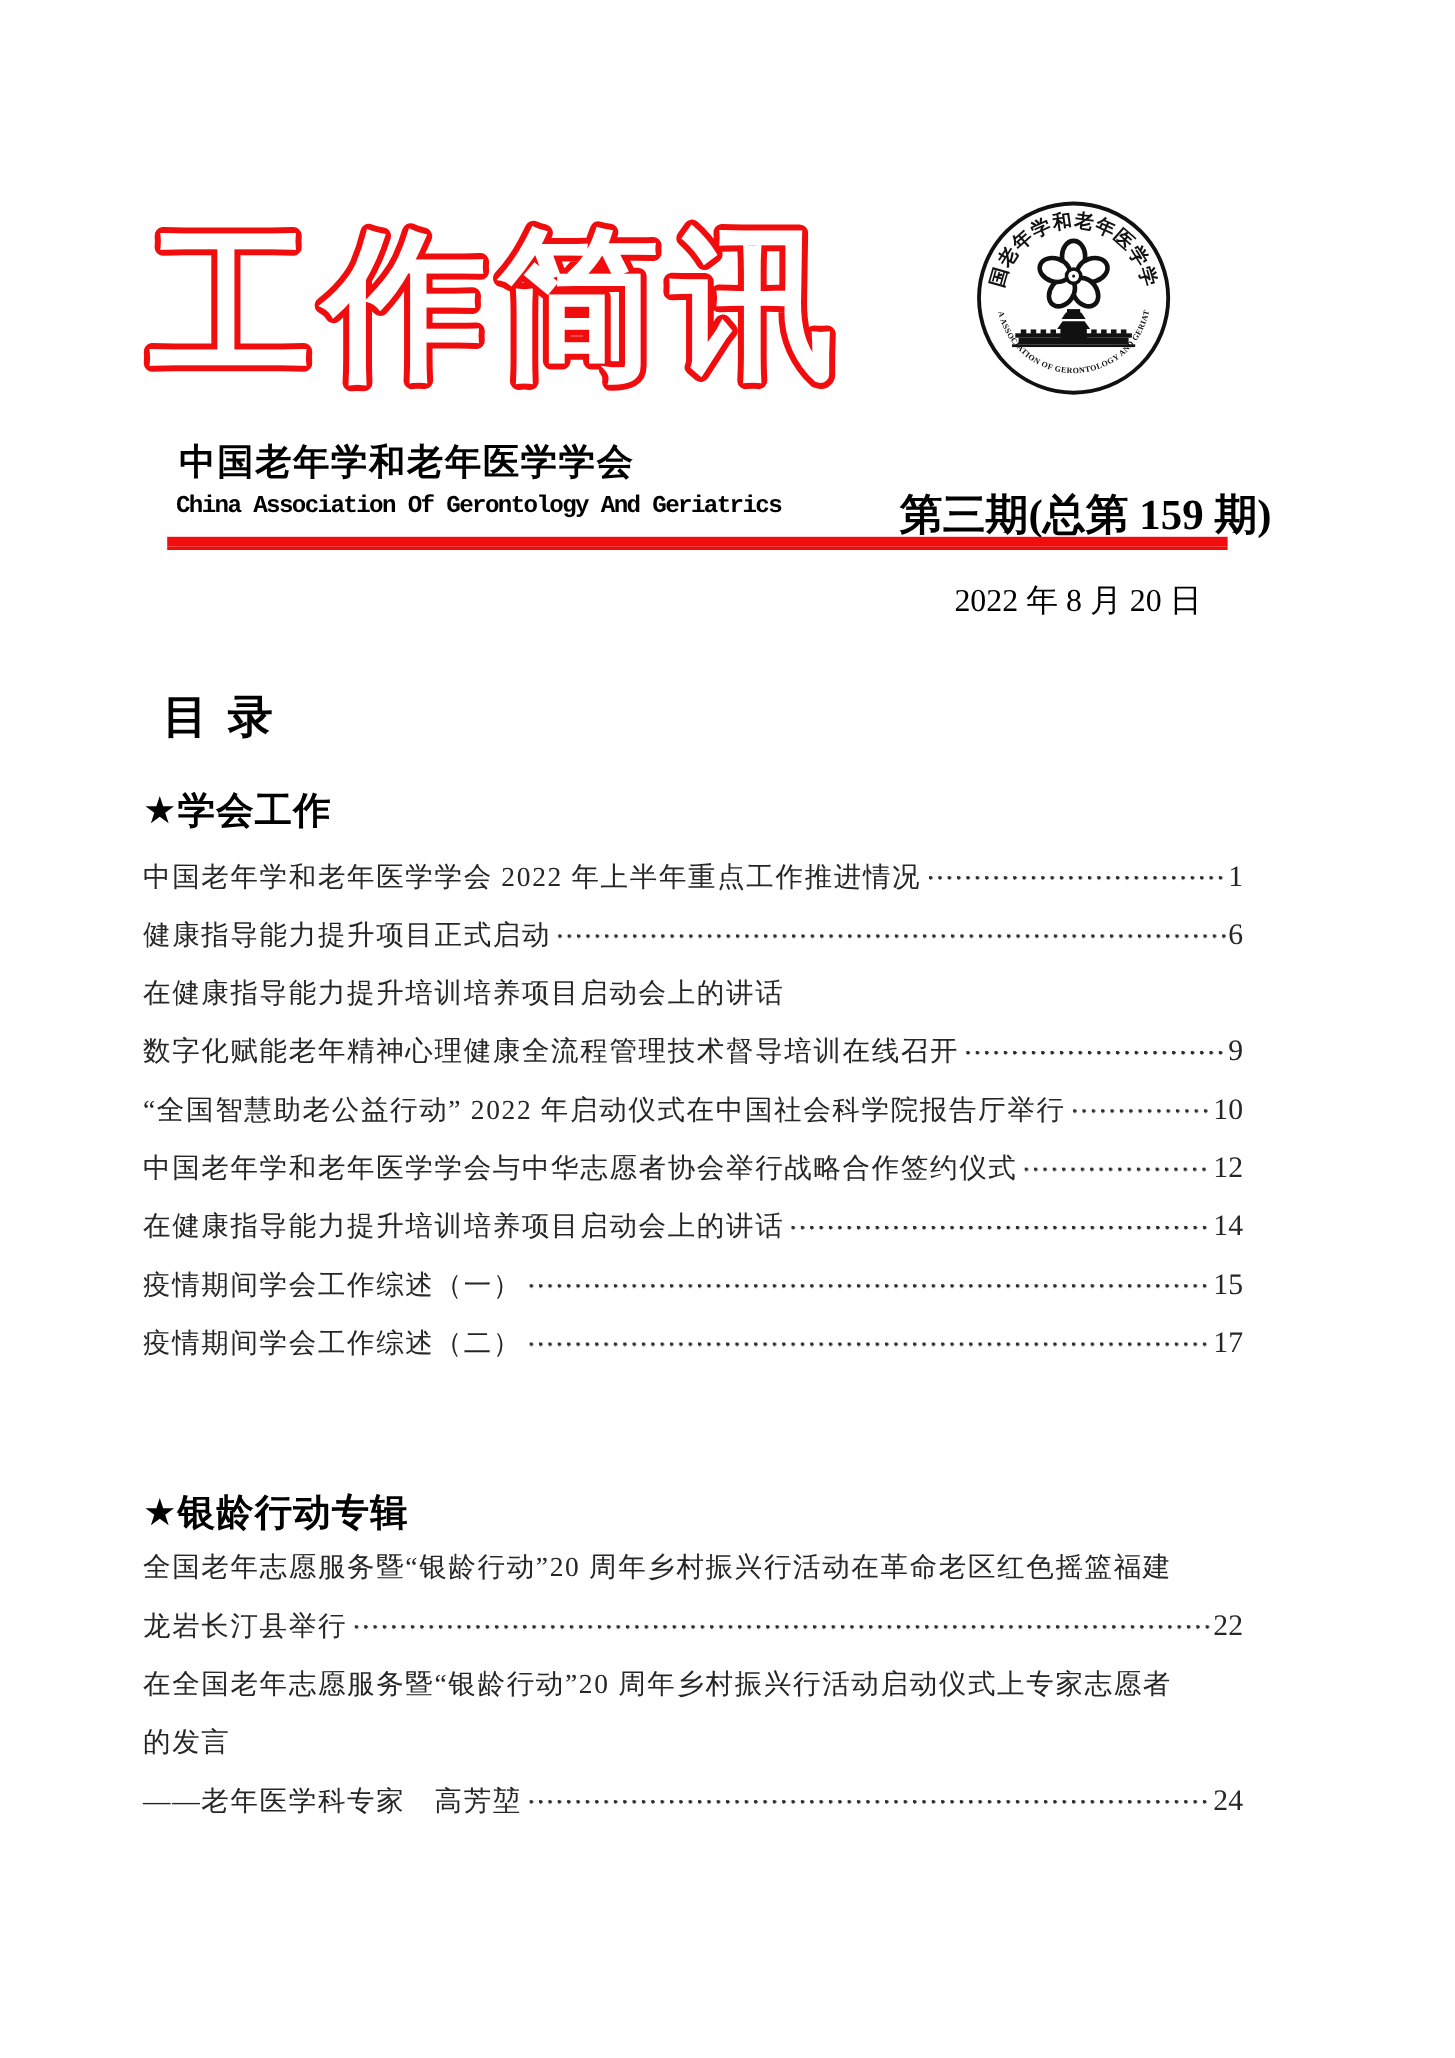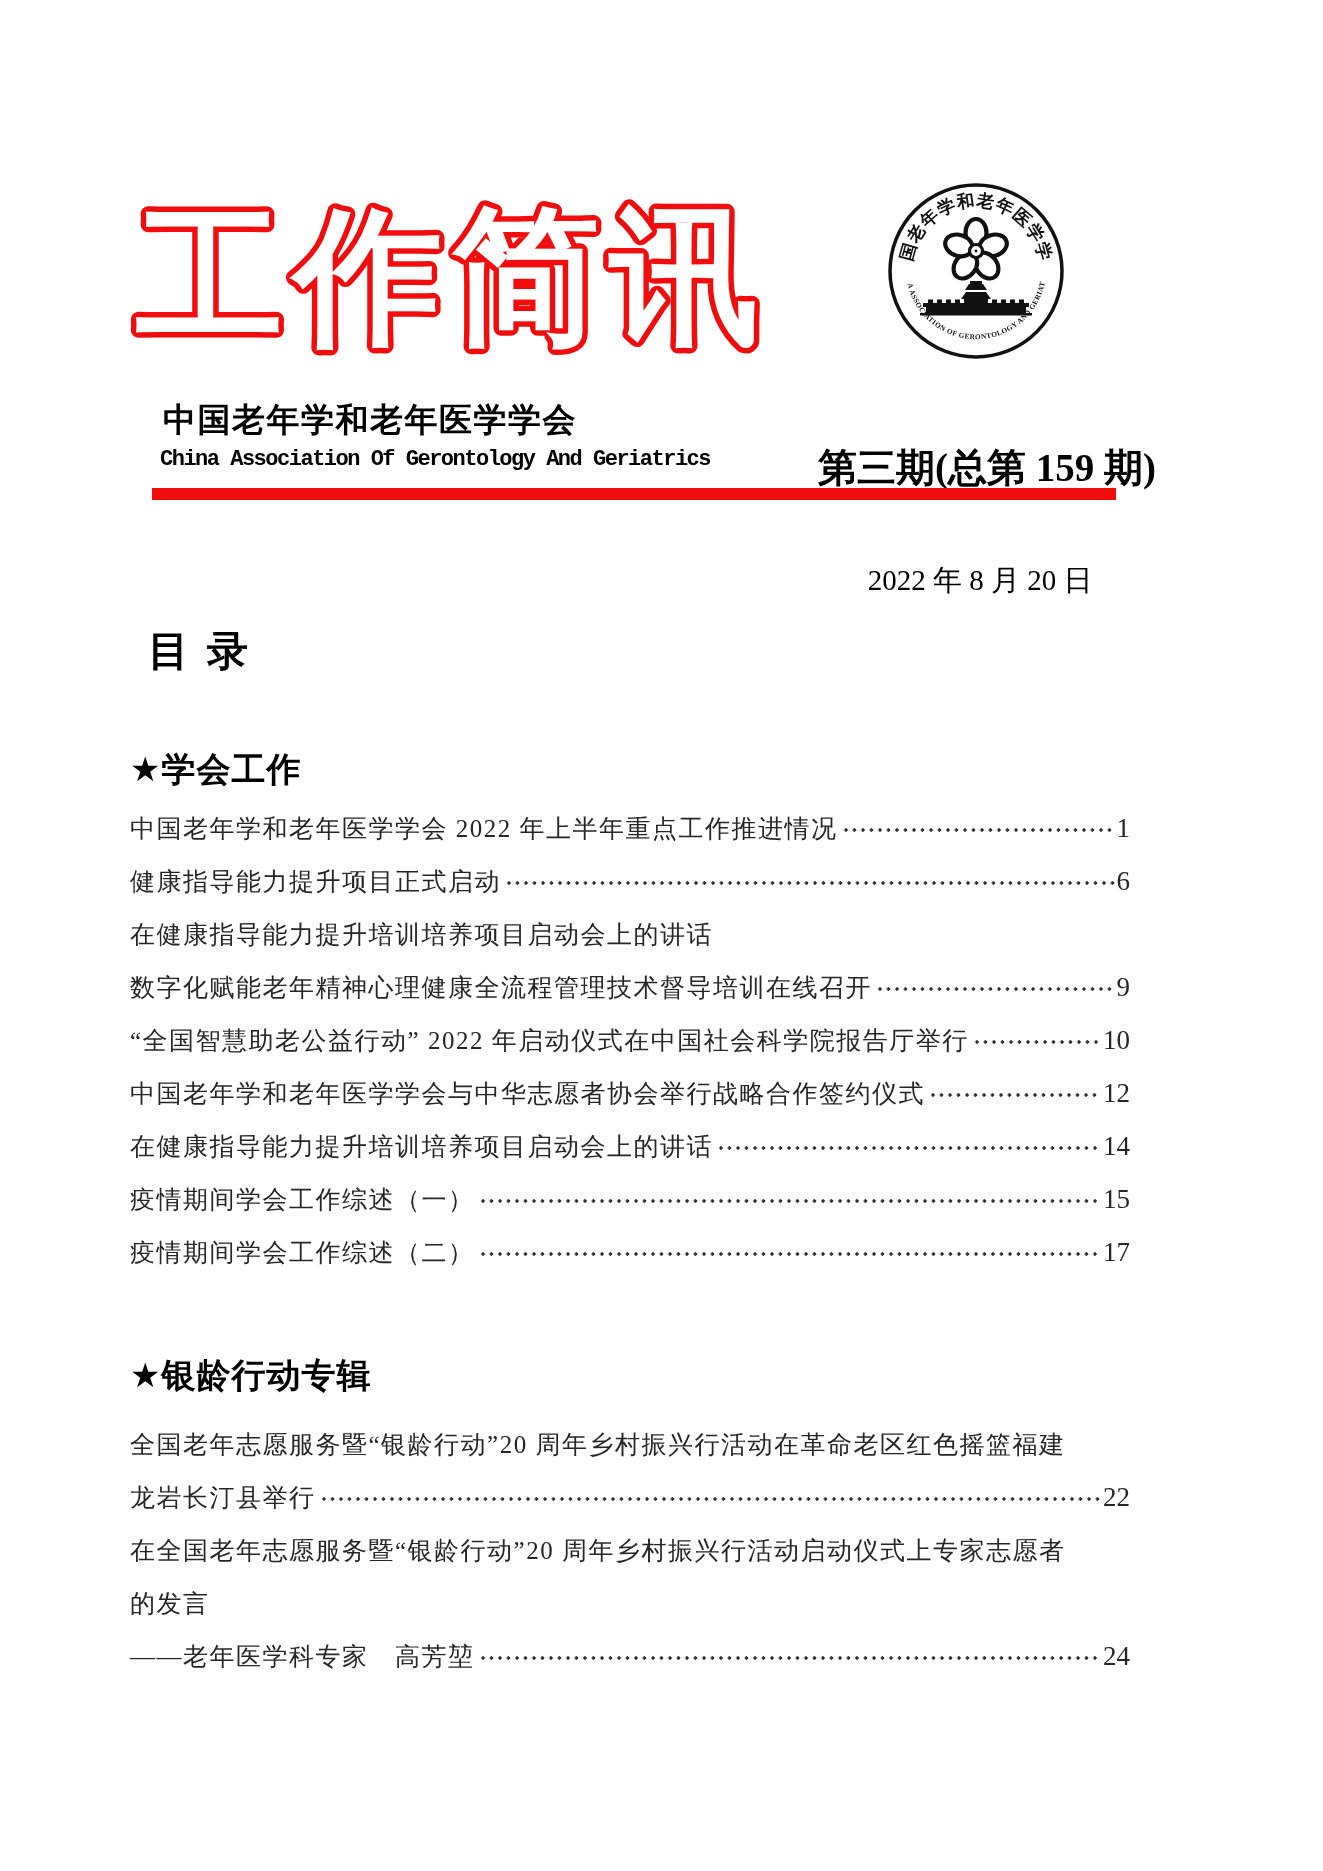--- a/index.html
+++ b/index.html
@@ -60,39 +60,38 @@
     font-size:39px;font-weight:bold;color:#000;text-align:center;
     white-space:nowrap;
   }
   .red-rule{
     position:absolute;left:152px;top:488px;width:964px;height:4px;
     border-top:9px solid var(--accent-red);
     border-bottom:3px solid var(--accent-red);
   }
   .pub-date{
     position:absolute;left:830px;top:526px;width:300px;
-    font-size:29px;color:#000;text-align:center;white-space:nowrap;margin-top:35px;
+    font-size:29px;color:#000;text-align:center;white-space:nowrap;
   }
   
   .toc-title{
     position:absolute;left:130px;top:624px;width:1000px;
     text-align:left;font-size:41px;font-weight:bold;color:#000;
     letter-spacing:18px;padding-left:18px;
   }
   .toc-section{position:absolute;left:130px;width:1000px;}
   .section-1{top:714px;}
   .section-2{top:1352px;}
   .section-heading{
     font-family:"Liberation Sans","DejaVu Sans",sans-serif;
     font-size:34px;font-weight:bold;color:var(--heading-text);
     letter-spacing:1px;
-    margin-bottom:20px;
     height:46px;line-height:46px;
   }
-  .section-1 .section-heading{margin-bottom:10px;margin-top:32px;}
+  .section-1 .section-heading{margin-bottom:10px;}
   .toc-row{
     display:flex;align-items:center;
     height:53px;
     font-size:25px;letter-spacing:1.5px;color:var(--body-text);
     white-space:nowrap;
   }
   .toc-text{flex:0 0 auto;}
   .toc-leader{
     flex:1 1 auto;
     height:25px;min-width:24px;margin:0 2px 0 4px;

